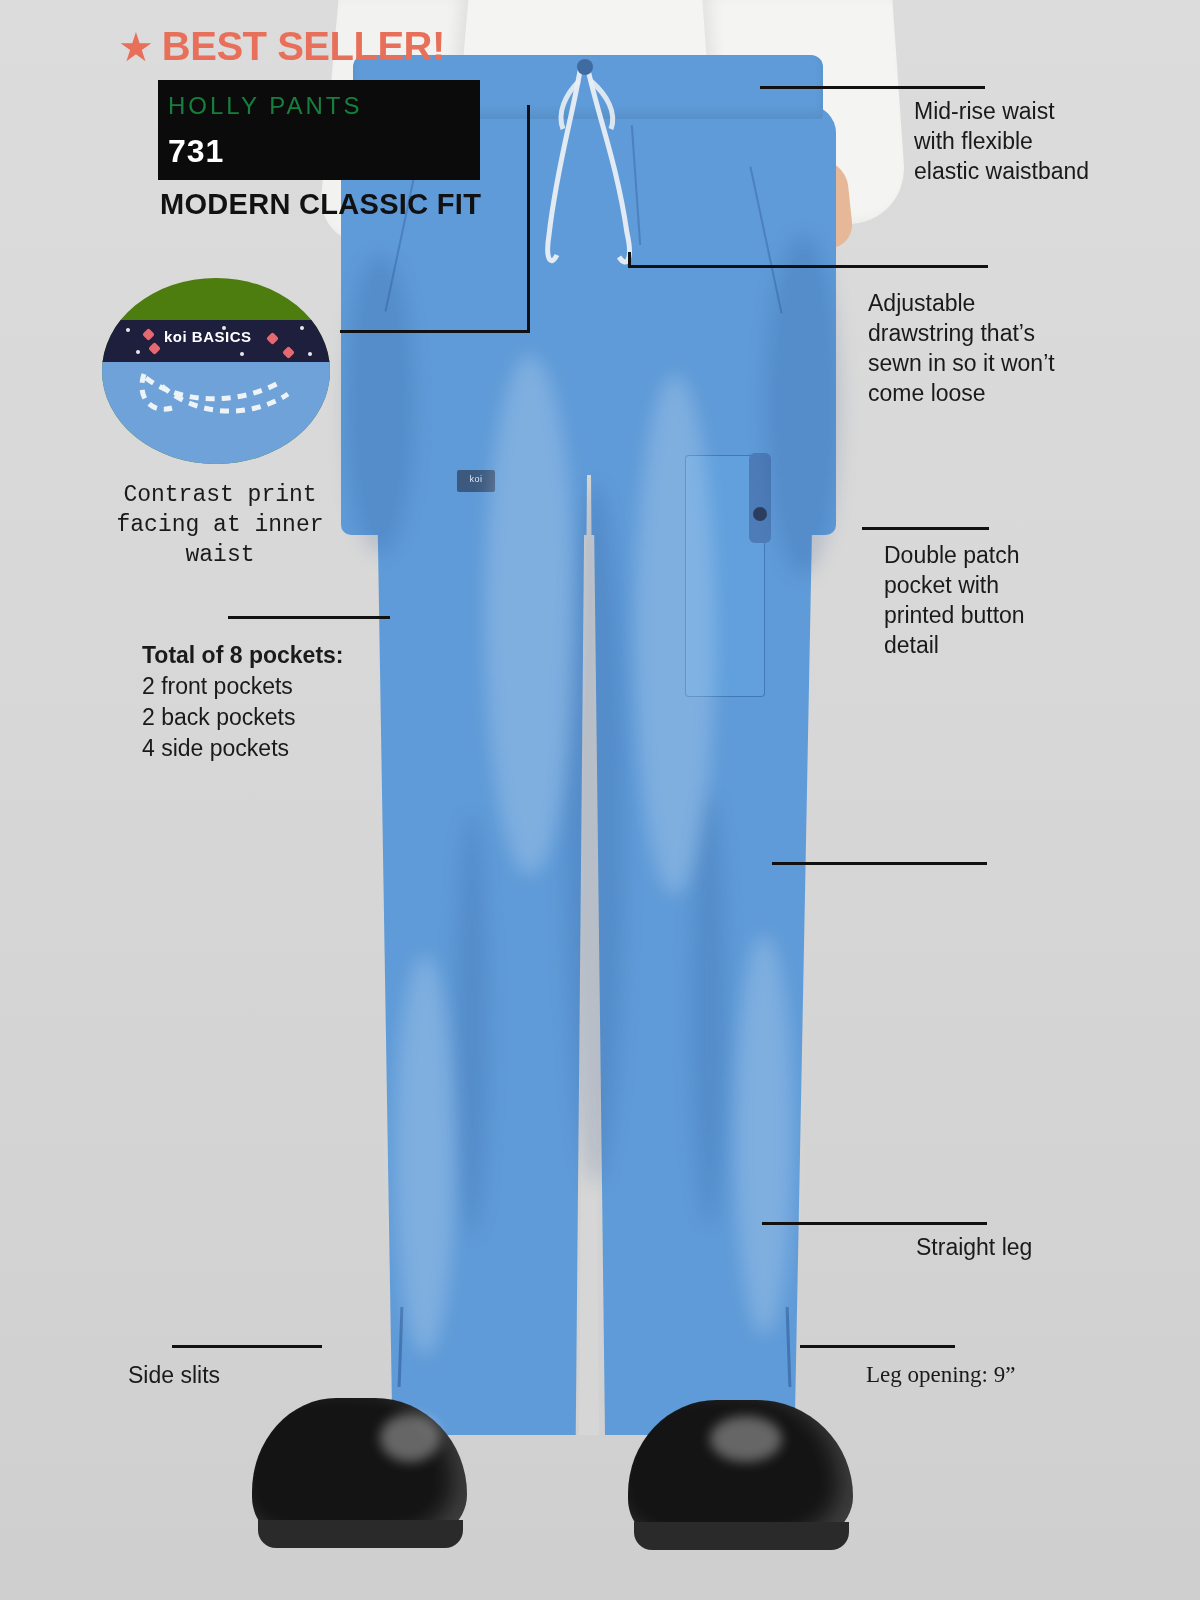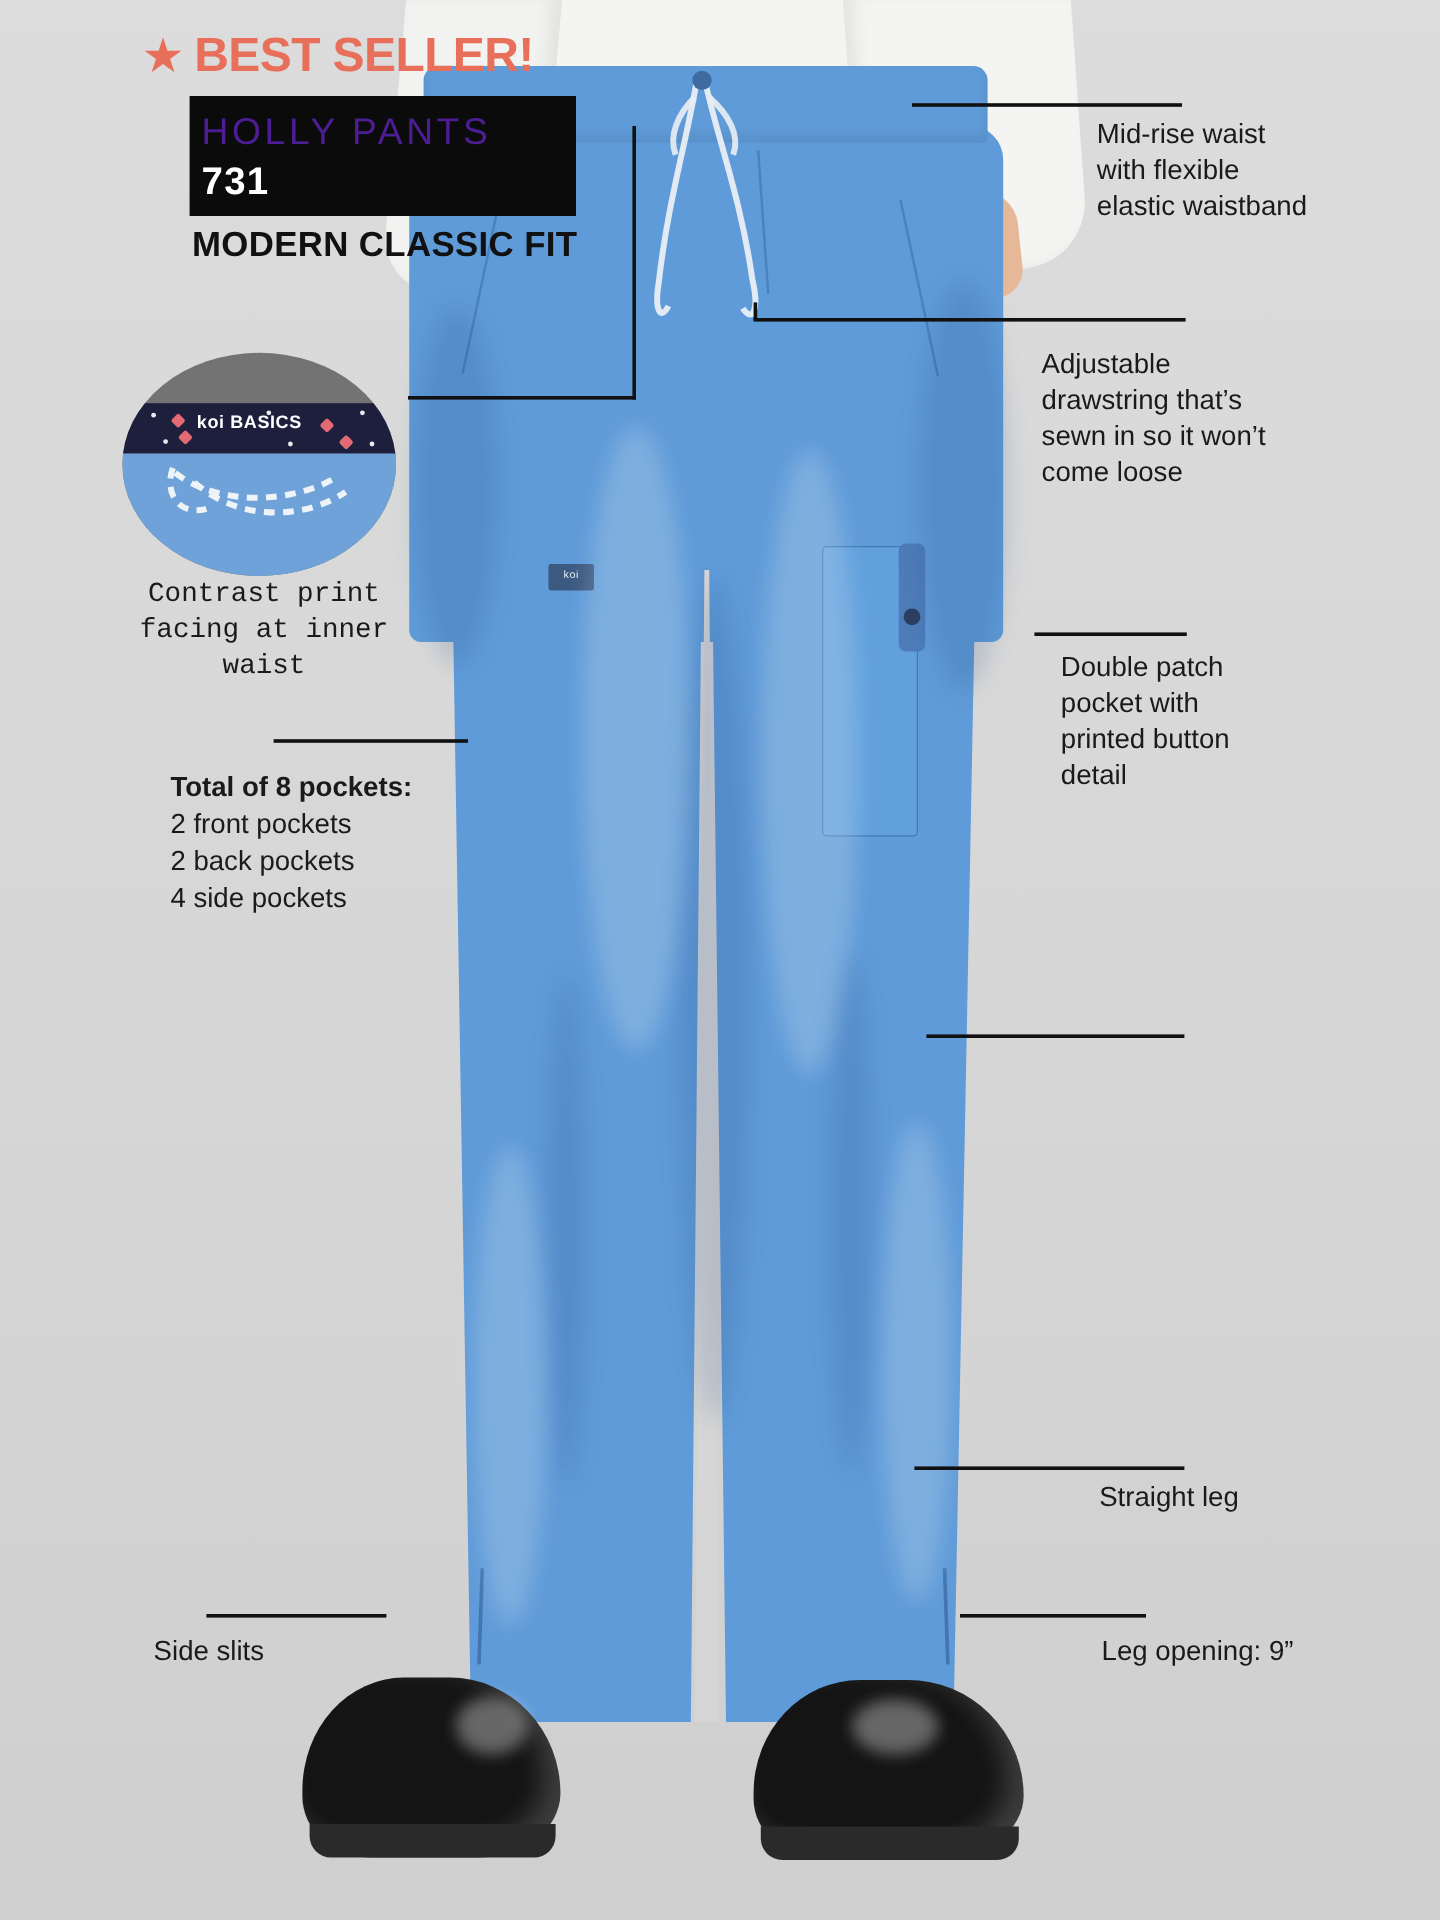--- a/index.html
+++ b/index.html
@@ -285,22 +285,22 @@
     left: 158px;
     top: 80px;
     width: 322px;
     height: 100px;
     background: #0b0b0b;
   }
   .holly-pants {
     position: absolute;
     left: 168px;
     top: 92px;
-    font-size: 31px;
-    color: #4c1d95;
+    font-size: 24px;
+    color: #15803d;
     letter-spacing: 3px;
   }
   .model-num {
     position: absolute;
     left: 168px;
     top: 133px;
     font-size: 32px;
     font-weight: bold;
     color: #ffffff;
     letter-spacing: 1px;
@@ -312,26 +312,26 @@
     font-size: 29px;
     font-weight: bold;
     color: #111;
     letter-spacing: 0.3px;
   }
 
   
   .inset {
     position: absolute;
     left: 102px;
-    top: 294px;
+    top: 278px;
     width: 228px;
     height: 186px;
     border-radius: 50%;
     overflow: hidden;
-    background: #737373;
+    background: #4d7c0f;
   }
   .inset-band {
     position: absolute;
     left: 0;
     top: 42px;
     width: 228px;
     height: 42px;
     background: #1d1f3c;
   }
   .inset-band-label {
@@ -510,15 +510,15 @@
   <div class="line" style="left:762px;top:1222px;width:225px;"></div>
 
   <div class="line" style="left:800px;top:1345px;width:155px;"></div>
 
   <div class="line" style="left:172px;top:1345px;width:150px;"></div>
 
   <div class="callout" style="left:868px;top:288px;width:200px;">Adjustable drawstring that’s sewn in so it won’t come loose</div>
   <div class="callout" style="left:914px;top:96px;width:176px;">Mid-rise waist with flexible elastic waistband</div>
   <div class="callout" style="left:884px;top:540px;width:190px;">Double patch pocket with printed button detail</div>
   <div class="callout" style="left:916px;top:1232px;width:180px;">Straight leg</div>
-  <div class="callout" style="left:918px;top:1360px;width:220px;">Leg opening: 9”</div>
+  <div class="callout" style="left:866px;top:1360px;width:220px;font-family:Liberation Serif, serif;">Leg opening: 9”</div>
   <div class="callout" style="left:128px;top:1360px;width:200px;">Side slits</div>
 </div>
 
 </body></html>

